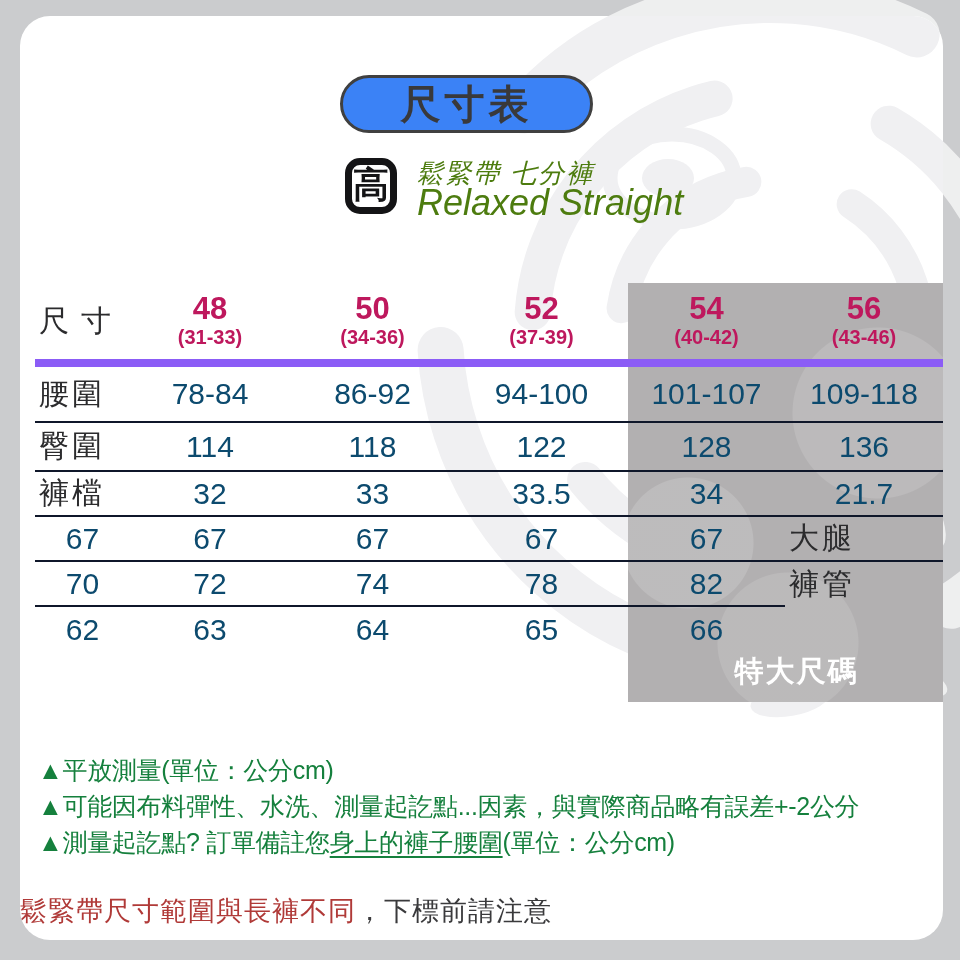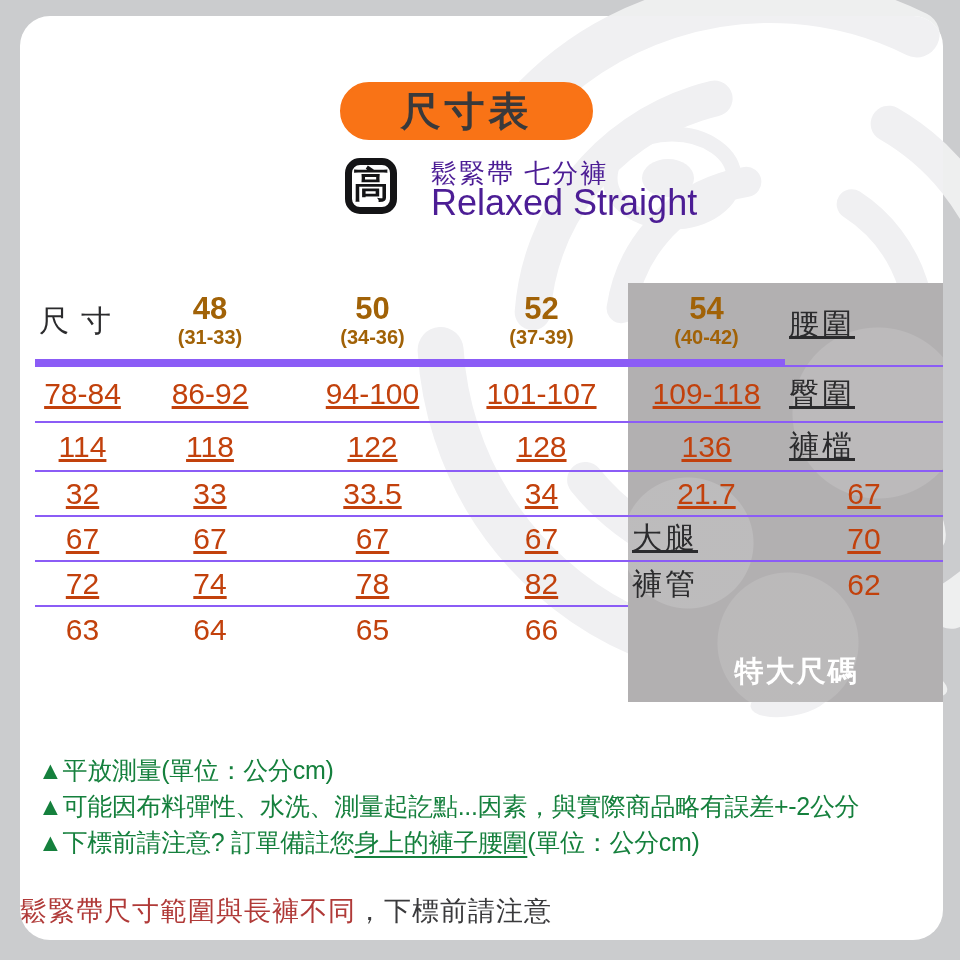--- a/index.html
+++ b/index.html
@@ -14,33 +14,33 @@
   .wm-inner{color:#f0f0f2;left:-20px;top:-16px;z-index:0;}
 
   .card{
     position:absolute;left:20px;top:16px;width:923px;height:924px;
     background:#ffffff;border-radius:30px;overflow:hidden;z-index:1;
   }
 
   
   .title-pill{
     position:absolute;left:320px;top:59px;width:247px;height:52px;
-    border:3px solid #f97316;border-radius:30px;background:#f97316;
-    display:flex;align-items:center;justify-content:center;z-index:2;margin-top:7px;
+    border:3px solid #404040;border-radius:30px;background:#3b82f6;
+    display:flex;align-items:center;justify-content:center;z-index:2;
   }
   .title-pill span{font-size:40px;font-weight:bold;color:#39393b;letter-spacing:4px;}
 
   
   .brand{position:absolute;left:325px;top:142px;display:flex;z-index:2;}
   .brand-logo{
     width:38px;height:42px;border:7px solid #141416;border-radius:15px;background:#fff;
     display:flex;align-items:center;justify-content:center;flex:0 0 auto;
   }
   .brand-logo span{font-size:36px;font-weight:bold;color:#141416;line-height:1;margin-top:-2px;}
-  .brand-text{margin-left:34px;color:#4c1d95;}
+  .brand-text{margin-left:20px;color:#4d7c0f;font-style:italic;}
   .brand-text .zh{font-size:26px;line-height:30px;letter-spacing:2px;}
   .brand-text .en{font-size:36px;line-height:30px;letter-spacing:0px;}
 
   
   .hl-block{
     position:absolute;left:608px;top:267px;width:315px;height:419px;z-index:1;
     background:
       radial-gradient(circle at 60px 260px, rgba(255,255,255,.15) 0 65px, transparent 66px),
       radial-gradient(circle at 250px 130px, rgba(255,255,255,.13) 0 85px, transparent 86px),
       radial-gradient(circle at 160px 360px, rgba(255,255,255,.12) 0 70px, transparent 71px),
@@ -53,29 +53,29 @@
 
   
   .size-grid{
     position:absolute;left:15px;top:267px;width:908px;z-index:2;
     display:grid;
     grid-template-columns:95px 160px 165px 173px 157px 158px;
     grid-template-rows:84px 56px 49px 45px 45px 45px 45px;
   }
   .cell{
     display:flex;align-items:center;justify-content:center;
-    color:#c2410c;font-size:30px;box-sizing:border-box;
+    color:#0c4a6e;font-size:30px;box-sizing:border-box;
   }
   .cell.lab{justify-content:flex-start;padding-left:4px;color:#2b2b2d;letter-spacing:3px;}
   .cell.corner{letter-spacing:12px;}
-  .cell.head{flex-direction:column;font-weight:bold;color:#a16207;}
+  .cell.head{flex-direction:column;font-weight:bold;color:#be185d;}
   .cell.head .num{font-size:31px;line-height:33px;}
   .cell.head .rng{font-size:20px;line-height:25px;}
   .b-thick{border-bottom:8px solid #8b5cf6;}
-  .b-thin{border-bottom:2px solid #8b5cf6;text-decoration:underline;}
+  .b-thin{border-bottom:2px solid #0f172a;}
 
   
   .notes{position:absolute;left:18px;top:736px;width:890px;z-index:2;color:#15803d;}
   .notes .nline{font-size:25px;line-height:36px;letter-spacing:-0.3px;white-space:nowrap;}
   .notes .ul{text-decoration:underline;text-underline-offset:5px;}
 
   
   .warning{
     position:absolute;left:0;top:877px;width:100%;z-index:2;
     font-size:27px;font-weight:500;letter-spacing:1px;
@@ -148,20 +148,24 @@
         <div class="num">50</div>
         <div class="rng">(34-36)</div>
       </div>
       <div class="cell head b-thick">
         <div class="num">52</div>
         <div class="rng">(37-39)</div>
       </div>
       <div class="cell head b-thick">
         <div class="num">54</div>
         <div class="rng">(40-42)</div>
+      </div>
+      <div class="cell head b-thick">
+        <div class="num">56</div>
+        <div class="rng">(43-46)</div>
       </div>
       <div class="cell lab b-thin">腰圍</div>
       <div class="cell b-thin">78-84</div>
       <div class="cell b-thin">86-92</div>
       <div class="cell b-thin">94-100</div>
       <div class="cell b-thin">101-107</div>
       <div class="cell b-thin">109-118</div>
       <div class="cell lab b-thin">臀圍</div>
       <div class="cell b-thin">114</div>
       <div class="cell b-thin">118</div>
@@ -189,20 +193,20 @@
       <div class="cell">62</div>
       <div class="cell">63</div>
       <div class="cell">64</div>
       <div class="cell">65</div>
       <div class="cell">66</div>
     </div>
 
   <div class="notes">
     <div class="nline">▲平放測量(單位：公分cm)</div>
     <div class="nline">▲可能因布料彈性、水洗、測量起訖點...因素，與實際商品略有誤差+-2公分</div>
-    <div class="nline"><span>▲下標前請注意? 訂單備註您</span><span class="ul">身上的褲子腰圍</span><span>(單位：公分cm)</span></div>
+    <div class="nline"><span>▲測量起訖點? 訂單備註您</span><span class="ul">身上的褲子腰圍</span><span>(單位：公分cm)</span></div>
   </div>
 
   <div class="warning">
     <span class="red">鬆緊帶尺寸範圍與長褲不同</span><span class="dark">，下標前請注意</span>
   </div>
 
 </div>
 
 </body></html>

